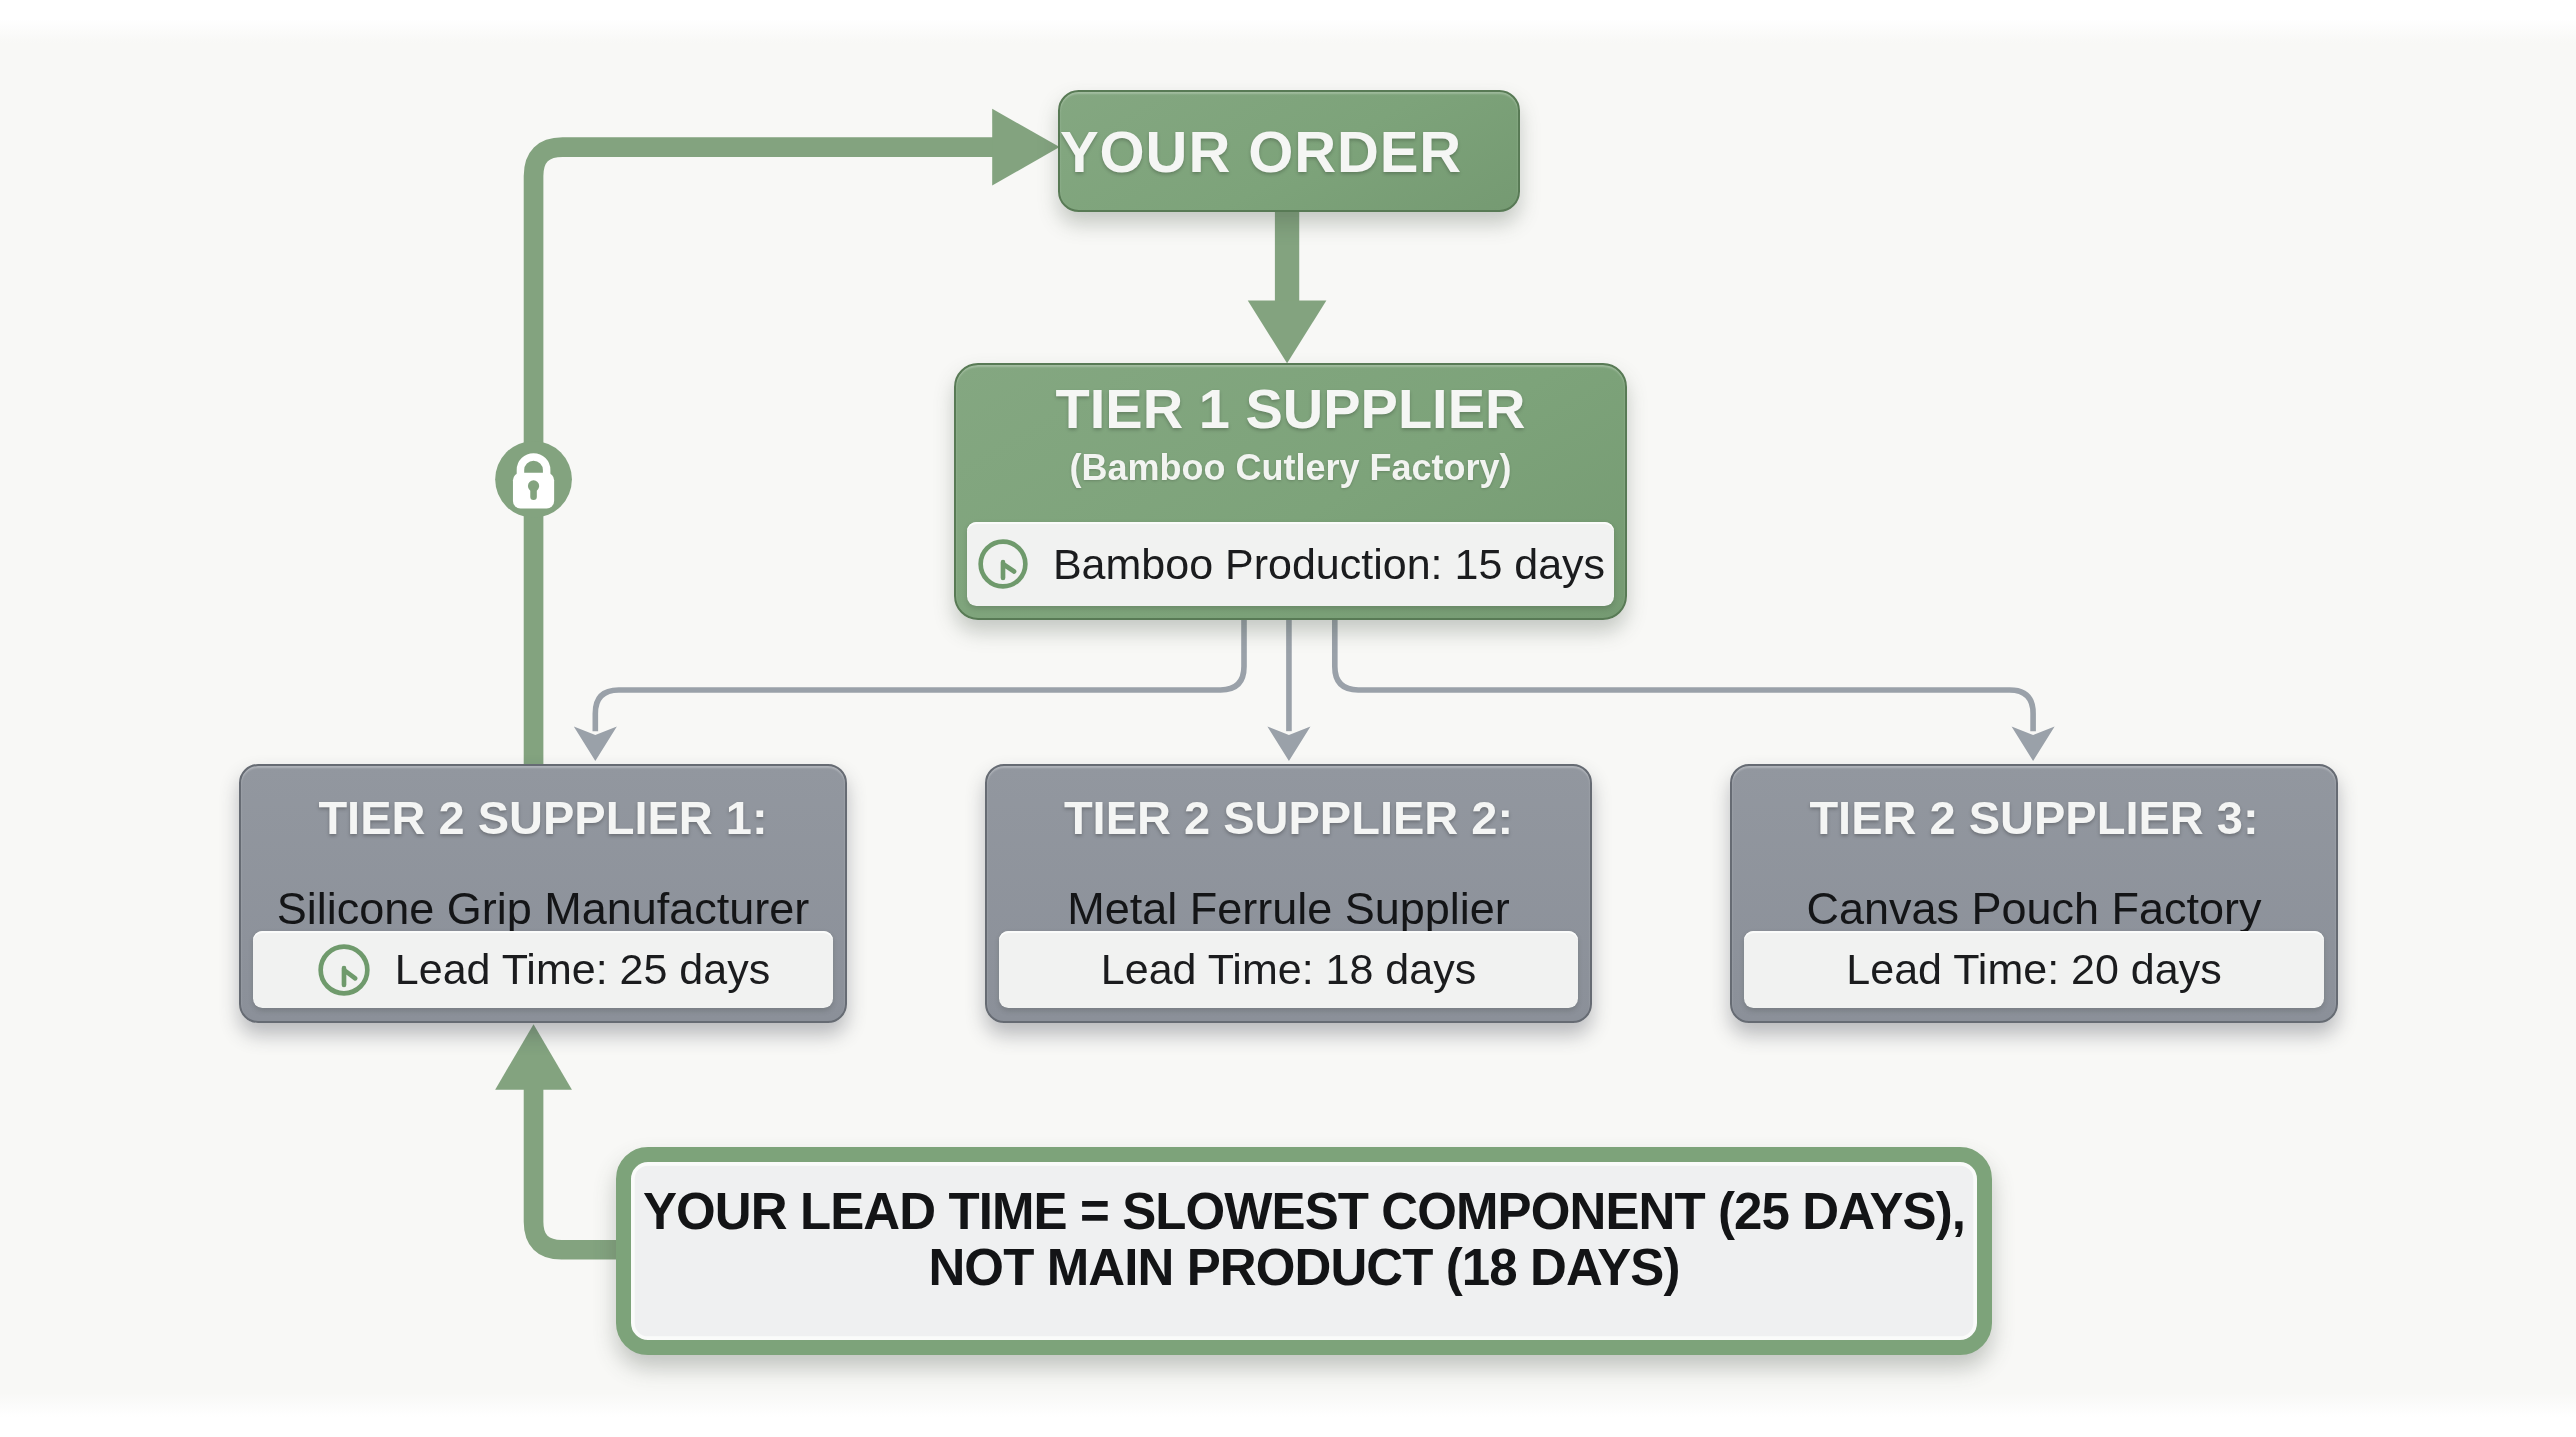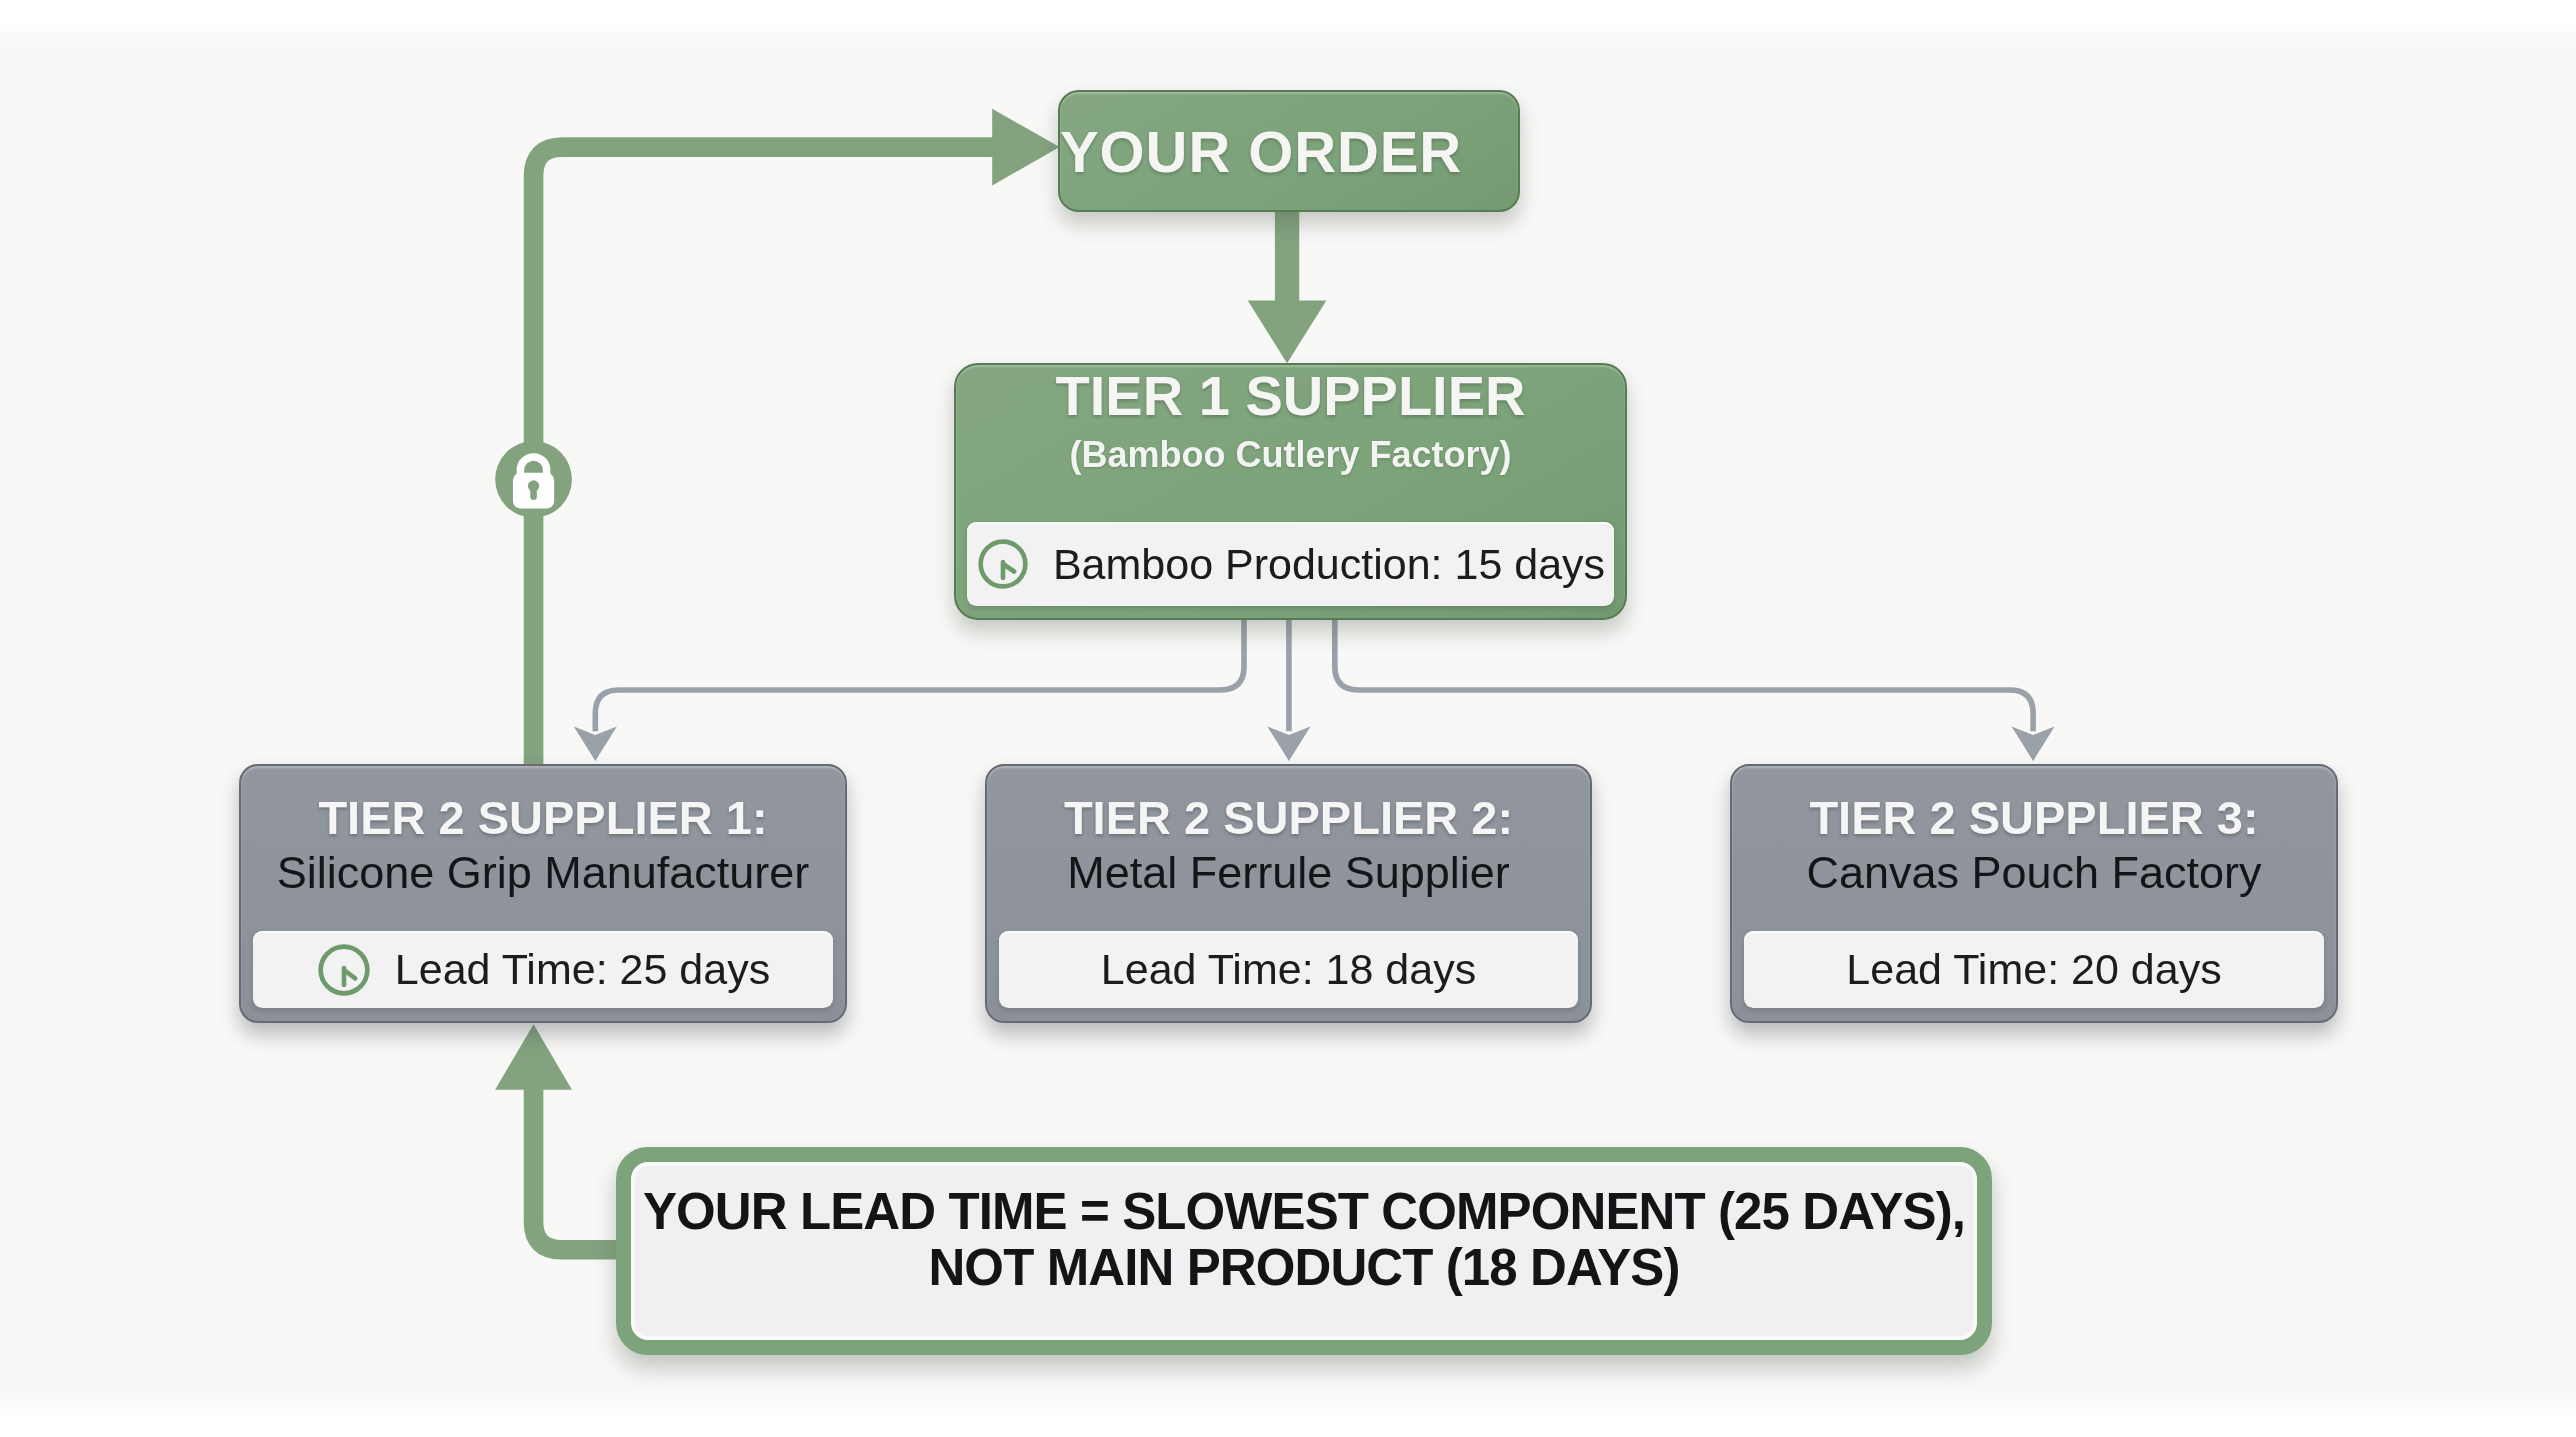--- a/index.html
+++ b/index.html
@@ -30,21 +30,21 @@
   }
   .order-label{
     color:#f5f6f4;font-size:58px;font-weight:700;letter-spacing:0.9px;
     text-shadow:0 1.9px 3.7px rgba(0,0,0,.22);
   }
   .tier1-box{
     left:954px;top:363px;width:673px;height:257px;border-radius:24px;
     display:flex;flex-direction:column;align-items:center;
   }
   .tier1-title{
-    color:#f5f6f4;font-size:56px;font-weight:700;line-height:62px;
+    margin-top:13px;color:#f5f6f4;font-size:56px;font-weight:700;line-height:62px;
     letter-spacing:0;text-shadow:0 1.9px 3.7px rgba(0,0,0,.22);
   }
   .tier1-sub{
     color:#f2f4f1;font-size:36px;font-weight:700;line-height:56px;
     text-shadow:0 0.9px 2.8px rgba(0,0,0,.18);
   }
   .strip{
     position:absolute;left:11.2px;right:11.2px;bottom:12px;height:84px;
     background:#f1f2f1;border-radius:9.4px;
     box-shadow:inset 0 1.9px 0 #fbfcfb, 0 2.8px 5.6px rgba(40,45,40,.18);
@@ -56,21 +56,21 @@
     display:flex;flex-direction:column;align-items:center;
   }
   .t2-1{left:239px;width:608px;}
   .t2-2{left:985px;width:607px;}
   .t2-3{left:1730px;width:608px;}
   .tier2-title{
     margin-top:24px;color:#f4f5f4;font-size:47px;font-weight:700;line-height:56px;
     text-shadow:0 1.9px 3.7px rgba(0,0,0,.25);
   }
   .tier2-sub{
-    color:#141517;font-size:45px;font-weight:400;line-height:54px;
+    color:#141517;font-size:45px;font-weight:400;line-height:54px;margin-top:36px;
   }
   .tier2-box .strip{height:77px;bottom:13px;left:12px;right:12px;font-size:43px;}
   .clock{flex:0 0 auto;display:block;}
   .note-box{
     left:616px;top:1147px;width:1376px;height:208px;
     background:#eff0f1;
     border:15px solid #7da37a;border-radius:32px;
     box-shadow:0 13px 22.5px rgba(70,80,70,.30), inset 0 0 0 3.7px #fafbfa;
     display:flex;flex-direction:column;align-items:center;justify-content:center;
     padding-bottom:23px;

